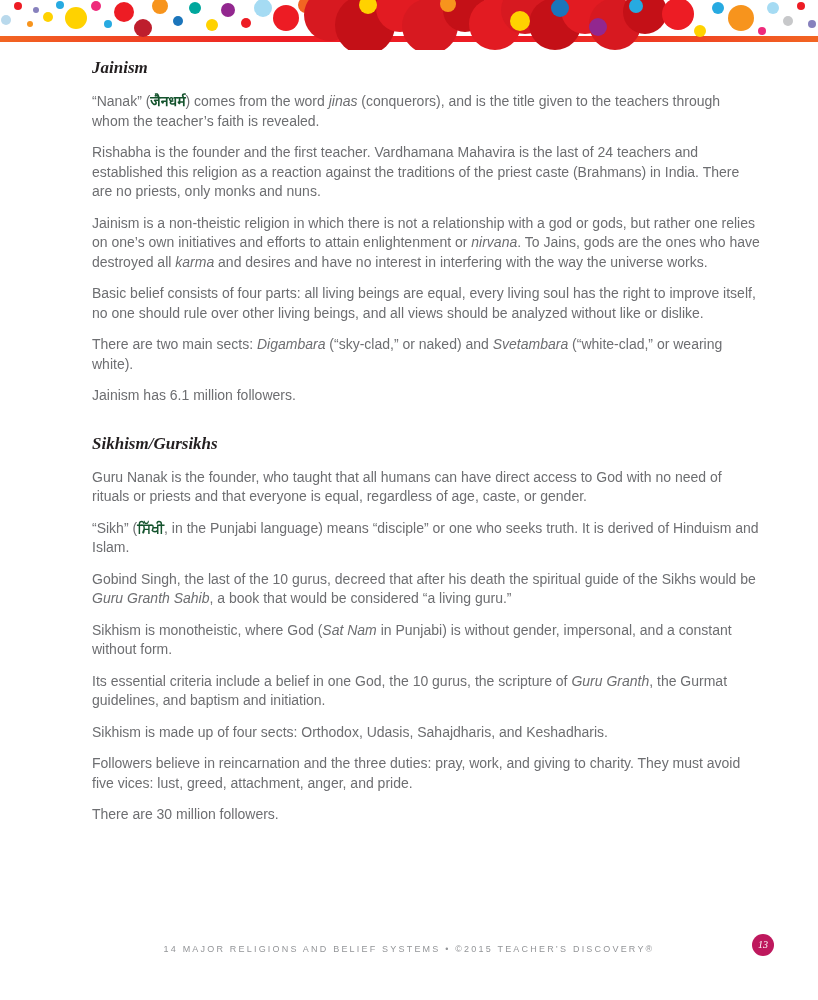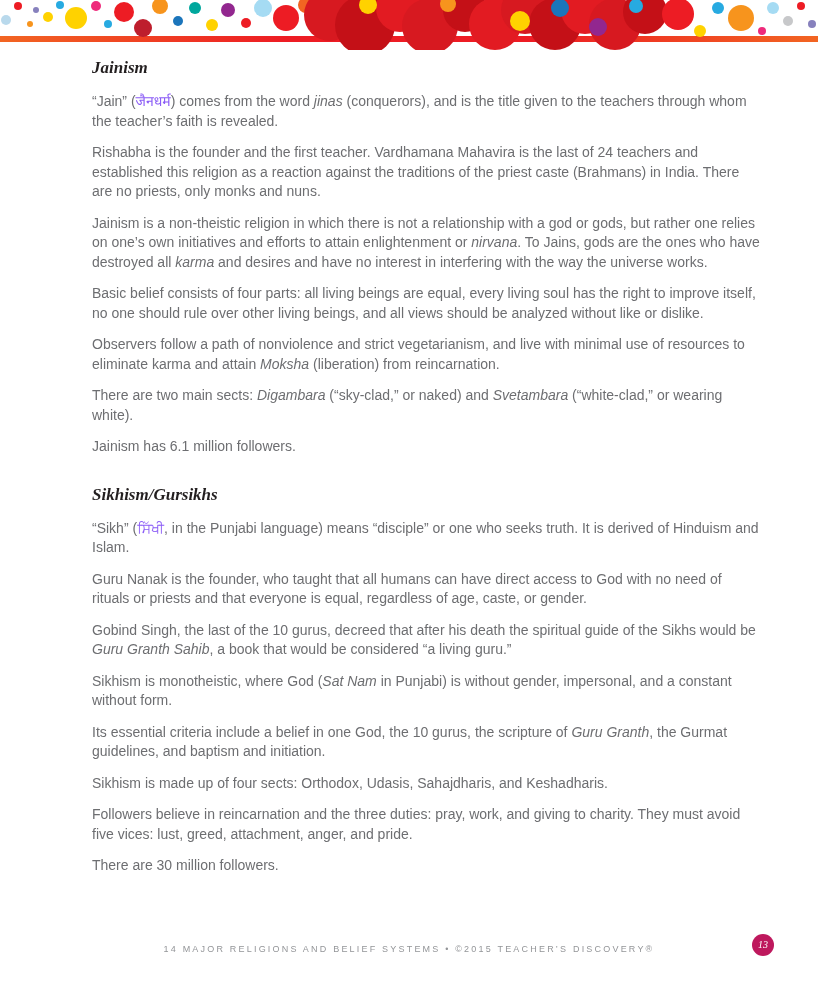--- a/index.html
+++ b/index.html
@@ -42,21 +42,21 @@
     color: #231f20;
     margin: 0 0 14px 0;
   }
   p {
     font-size: 14px;
     line-height: 19.5px;
     color: #6d6e71;
     margin: 0 0 12px 0;
   }
   .it { font-style: italic; }
-  .bd { font-weight: normal; color: #8b5cf6; }
+  .bd { font-weight: bold; color: #14532d; }
 
   
   .footer {
     position: absolute; left: 0; top: 938px;
     width: 818px; text-align: center;
   }
   .footer-text {
     font-size: 9px;
     letter-spacing: 2.2px;
     color: #939598;
@@ -126,32 +126,31 @@
         <div class="circle" style="left: 767px; top: 2px; height: 12px; width: 12px; background: rgb(165, 219, 243);"></div>
         <div class="circle" style="left: 783px; top: 16px; height: 10px; width: 10px; background: rgb(199, 200, 202);"></div>
         <div class="circle" style="left: 797px; top: 2px; height: 8px; width: 8px; background: rgb(237, 28, 36);"></div>
         <div class="circle" style="left: 808px; top: 20px; height: 8px; width: 8px; background: rgb(135, 129, 189);"></div>
       </div>
   </div>
 
   <div class="content">
       <section>
         <h2>Jainism</h2>
-        <p><span>“Jain” (</span><span class="bd">जैनधर्म</span><span>)  comes from the word </span><span class="it">jinas</span><span> (conquerors), and is the title given to the teachers through whom the teacher’s faith is revealed.</span></p>
+        <p><span>“Nanak” (</span><span class="bd">जैनधर्म</span><span>)  comes from the word </span><span class="it">jinas</span><span> (conquerors), and is the title given to the teachers through whom the teacher’s faith is revealed.</span></p>
         <p><span>Rishabha is the founder and the first teacher. Vardhamana Mahavira is the last of 24 teachers and established this religion as a reaction against the traditions of the priest caste (Brahmans) in India. There are no priests, only monks and nuns.</span></p>
         <p><span>Jainism is a non-theistic religion in which there is not a relationship with a god or gods, but rather one relies on one’s own initiatives and efforts to attain enlightenment or </span><span class="it">nirvana</span><span>. To Jains, gods are the ones who have destroyed all </span><span class="it">karma</span><span> and desires and have no interest in interfering with the way the universe works.</span></p>
         <p><span>Basic belief consists of four parts: all living beings are equal, every living soul has the right to improve itself, no one should rule over other living beings, and all views should be analyzed without like or dislike.</span></p>
-        <p><span>Observers follow a path of nonviolence and strict vegetarianism, and live with minimal use of resources to eliminate karma and attain </span><span class="it">Moksha</span><span> (liberation) from reincarnation.</span></p>
         <p><span>There are two main sects: </span><span class="it">Digambara</span><span> (“sky-clad,” or naked) and </span><span class="it">Svetambara</span><span> (“white-clad,” or wearing white).</span></p>
         <p><span>Jainism has 6.1 million followers.</span></p>
       </section>
       <section>
         <h2>Sikhism/Gursikhs</h2>
+        <p><span>Guru Nanak is the founder, who taught that all humans can have direct access to God with no need of rituals or priests and that everyone is equal, regardless of age, caste, or gender.</span></p>
         <p><span>“Sikh” (</span><span class="bd">ਸਿੱਖੀ</span><span>, in the Punjabi language) means “disciple” or one who seeks truth. It is derived of Hinduism and Islam.</span></p>
-        <p><span>Guru Nanak is the founder, who taught that all humans can have direct access to God with no need of rituals or priests and that everyone is equal, regardless of age, caste, or gender.</span></p>
         <p><span>Gobind Singh, the last of the 10 gurus, decreed that after his death the spiritual guide of the Sikhs would be </span><span class="it">Guru Granth Sahib</span><span>, a book that would be considered “a living guru.”</span></p>
         <p><span>Sikhism is monotheistic, where God (</span><span class="it">Sat Nam</span><span> in Punjabi) is without gender, impersonal, and a constant without form.</span></p>
         <p><span>Its essential criteria include a belief in one God, the 10 gurus, the scripture of </span><span class="it">Guru Granth</span><span>, the Gurmat guidelines, and baptism and initiation.</span></p>
         <p><span>Sikhism is made up of four sects: Orthodox, Udasis, Sahajdharis, and Keshadharis.</span></p>
         <p><span>Followers believe in reincarnation and the three duties: pray, work, and giving to charity. They must avoid five vices: lust, greed, attachment, anger, and pride.</span></p>
         <p><span>There are 30 million followers.</span></p>
       </section>
     </div>
 
   <div class="footer">

